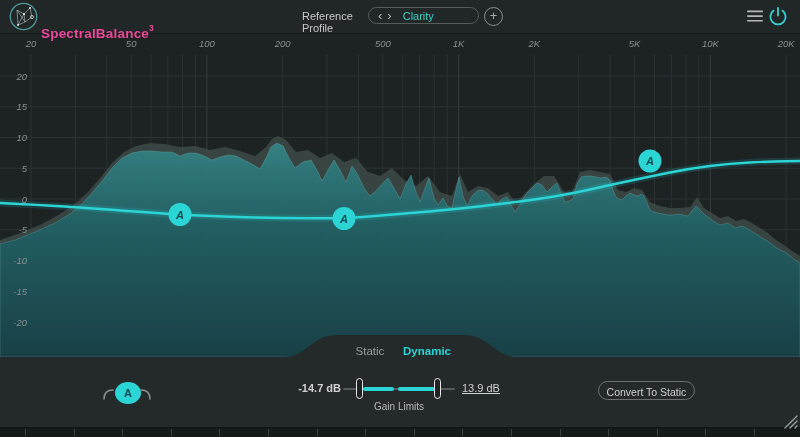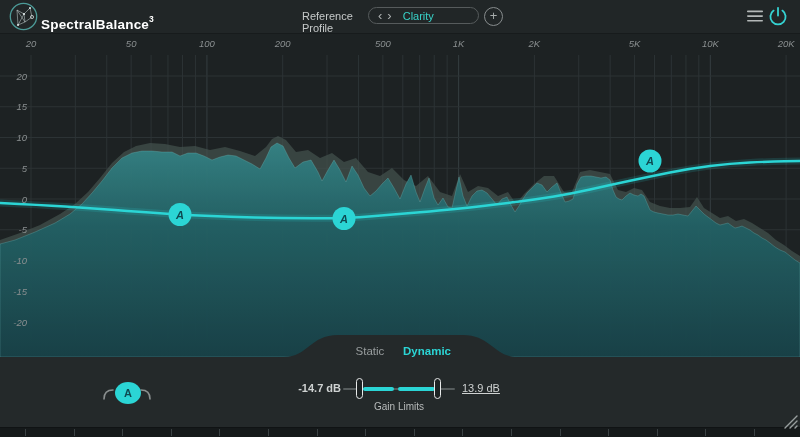--- a/index.html
+++ b/index.html
@@ -4,22 +4,22 @@
 <style>
   html,body{margin:0;padding:0;background:#101314;}
   .app{position:relative;width:800px;height:437px;overflow:hidden;
        background:#1D2223;font-family:"Liberation Sans",sans-serif;
        -webkit-font-smoothing:antialiased;}
   .abs{position:absolute;}
 
   
   .topbar{position:absolute;left:0;top:0;width:800px;height:33px;
           background:#212627;border-bottom:1px solid #171B1C;}
-  .app-title{position:absolute;left:41px;top:15px;font-size:13.5px;font-weight:bold;
-             color:#ffffff;letter-spacing:.2px;}
+  .app-title{position:absolute;left:41px;top:24px;font-size:13.5px;font-weight:bold;
+             color:#ec4899;letter-spacing:.2px;}
   .app-title sup{font-size:8.5px;position:relative;top:-1px;}
   .ref-label{position:absolute;left:300px;top:10px;width:66px;font-size:11px;color:#C6C9C9;}
   .profile-pill{position:absolute;left:368px;top:7px;width:111px;height:17px;
                 border:1px solid #565B5C;border-radius:10px;display:flex;
                 align-items:center;padding:0 9px;box-sizing:border-box;cursor:pointer;}
   .pill-arrow{font-size:13px;color:#AEB2B2;line-height:15px;margin-right:5px;cursor:pointer;}
   .profile-value{font-size:11px;color:#38D2C8;margin-left:6px;white-space:nowrap;}
   .plus-btn{position:absolute;left:484px;top:7px;width:17px;height:17px;border:1px solid #878C8D;
             border-radius:50%;color:#A7ACAC;font-size:13px;line-height:16px;text-align:center;cursor:pointer;}
   .icon-btn{position:absolute;top:5px;width:22px;height:22px;cursor:pointer;}
@@ -207,20 +207,21 @@
     <div class="sl-label sl-min">-14.7 dB</div>
     <div class="sl-track"></div>
     <div class="sl-fill a"></div>
     <div class="sl-fill b"></div>
     <div class="sl-handle min"></div>
     <div class="sl-handle max"></div>
     <div class="sl-label sl-max">13.9 dB</div>
     <div class="sl-caption">Gain Limits</div>
   </div>
 
+  <button class="convert-btn">Convert To Static</button>
 
   <div class="ruler" id="ruler">
       <div class="tick" style="left: 25px;"></div>
       <div class="tick" style="left: 73.6px;"></div>
       <div class="tick" style="left: 122.2px;"></div>
       <div class="tick" style="left: 170.8px;"></div>
       <div class="tick" style="left: 219.4px;"></div>
       <div class="tick" style="left: 268px;"></div>
       <div class="tick" style="left: 316.6px;"></div>
       <div class="tick" style="left: 365.2px;"></div>

